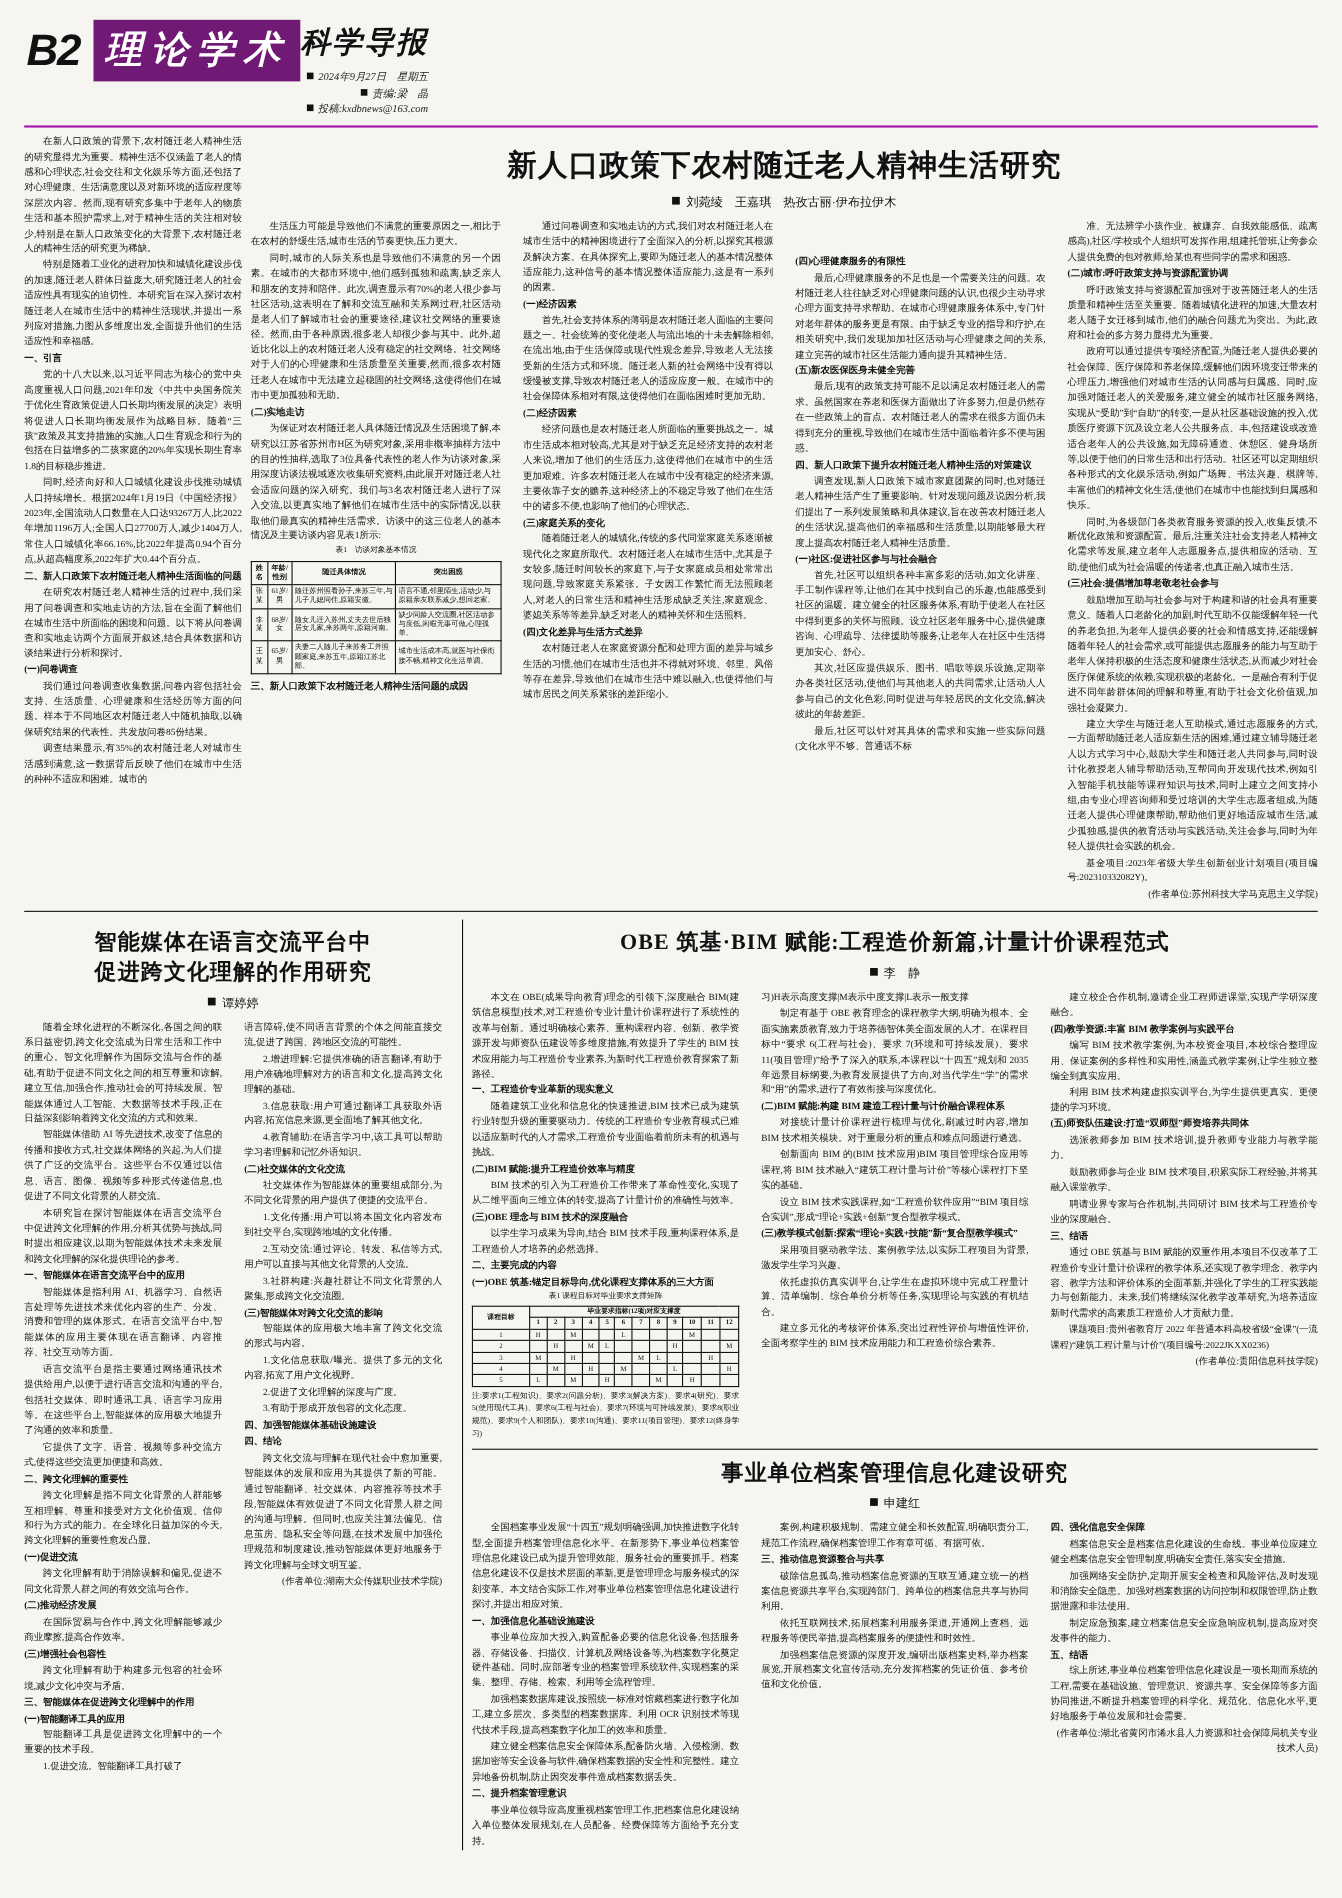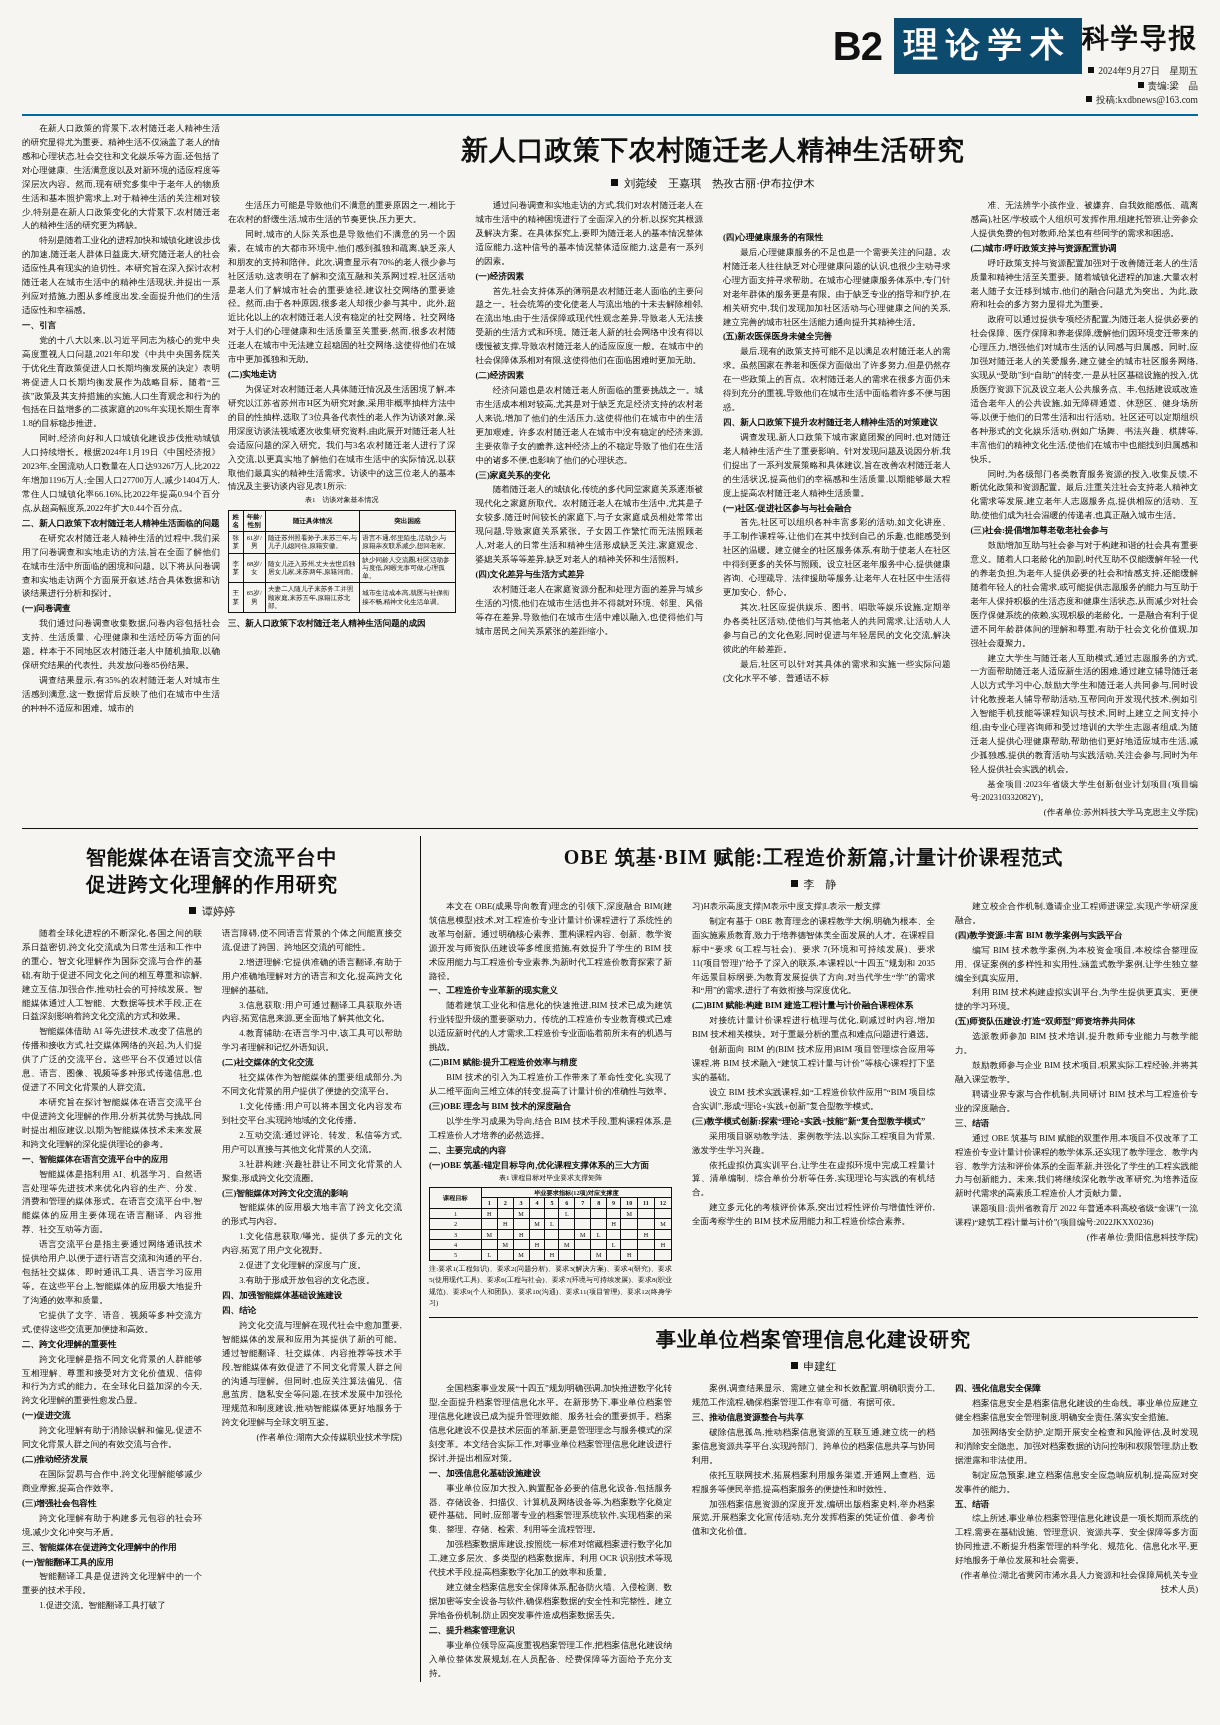--- a/index.html
+++ b/index.html
@@ -11,32 +11,33 @@
     color: #111;
     position: relative;
   }
   .page {
     width: 1220px; height: 1725px;
     padding: 18px 22px 10px 22px;
     position: relative;
   }
   
   .masthead {
-    display: flex; align-items: flex-start; justify-content: flex-end;
-    border-bottom: 2px solid #0369a1;
+    display: flex; align-items: flex-start; justify-content: flex-start;
+    border-bottom: 2px solid #a21caf;
     padding-bottom: 6px;
+    font-style: italic;
   }
   .mast-left { display: flex; align-items: center; gap: 6px; }
   .page-no {
     font-family: "Liberation Sans", sans-serif;
     font-weight: bold; font-size: 40px; letter-spacing: -1px;
     padding: 0 6px 0 2px;
   }
   .section-title {
-    background: #0c4a6e; color: #fff;
+    background: #701a75; color: #fff;
     font-size: 34px; font-weight: bold;
     padding: 4px 10px 6px 10px;
     letter-spacing: 8px;
     font-family: "Liberation Serif", serif;
   }
   .mast-right { text-align: right; font-size: 10px; line-height: 1.55; }
   .paper-name {
     font-size: 27px; font-weight: bold; letter-spacing: 2px;
     font-family: "Liberation Serif", serif;
     margin-bottom: 4px;
@@ -450,21 +451,21 @@
             <p>全国档案事业发展“十四五”规划明确强调,加快推进数字化转型,全面提升档案管理信息化水平。在新形势下,事业单位档案管理信息化建设已成为提升管理效能、服务社会的重要抓手。档案信息化建设不仅是技术层面的革新,更是管理理念与服务模式的深刻变革。本文结合实际工作,对事业单位档案管理信息化建设进行探讨,并提出相应对策。</p>
             <p class="sub">一、加强信息化基础设施建设</p>
             <p>事业单位应加大投入,购置配备必要的信息化设备,包括服务器、存储设备、扫描仪、计算机及网络设备等,为档案数字化奠定硬件基础。同时,应部署专业的档案管理系统软件,实现档案的采集、整理、存储、检索、利用等全流程管理。</p>
             <p>加强档案数据库建设,按照统一标准对馆藏档案进行数字化加工,建立多层次、多类型的档案数据库。利用 OCR 识别技术等现代技术手段,提高档案数字化加工的效率和质量。</p>
             <p>建立健全档案信息安全保障体系,配备防火墙、入侵检测、数据加密等安全设备与软件,确保档案数据的安全性和完整性。建立异地备份机制,防止因突发事件造成档案数据丢失。</p>
             <p class="sub">二、提升档案管理意识</p>
             <p>事业单位领导应高度重视档案管理工作,把档案信息化建设纳入单位整体发展规划,在人员配备、经费保障等方面给予充分支持。</p>
 
           </div>
           <div class="col-text" style="padding:0 10px;">
-            <p>案例,调查结果显示、需建立健全和长效配置,明确职责分工,规范工作流程,确保档案管理工作有章可循、有据可依。</p>
+            <p>案例,构建积极规制、需建立健全和长效配置,明确职责分工,规范工作流程,确保档案管理工作有章可循、有据可依。</p>
             <p class="sub">三、推动信息资源整合与共享</p>
             <p>破除信息孤岛,推动档案信息资源的互联互通,建立统一的档案信息资源共享平台,实现跨部门、跨单位的档案信息共享与协同利用。</p>
             <p>依托互联网技术,拓展档案利用服务渠道,开通网上查档、远程服务等便民举措,提高档案服务的便捷性和时效性。</p>
             <p>加强档案信息资源的深度开发,编研出版档案史料,举办档案展览,开展档案文化宣传活动,充分发挥档案的凭证价值、参考价值和文化价值。</p>
           </div>
           <div class="col-text" style="padding-left:10px;">
             <p class="sub">四、强化信息安全保障</p>
             <p>档案信息安全是档案信息化建设的生命线。事业单位应建立健全档案信息安全管理制度,明确安全责任,落实安全措施。</p>
             <p>加强网络安全防护,定期开展安全检查和风险评估,及时发现和消除安全隐患。加强对档案数据的访问控制和权限管理,防止数据泄露和非法使用。</p>
             <p>制定应急预案,建立档案信息安全应急响应机制,提高应对突发事件的能力。</p>

